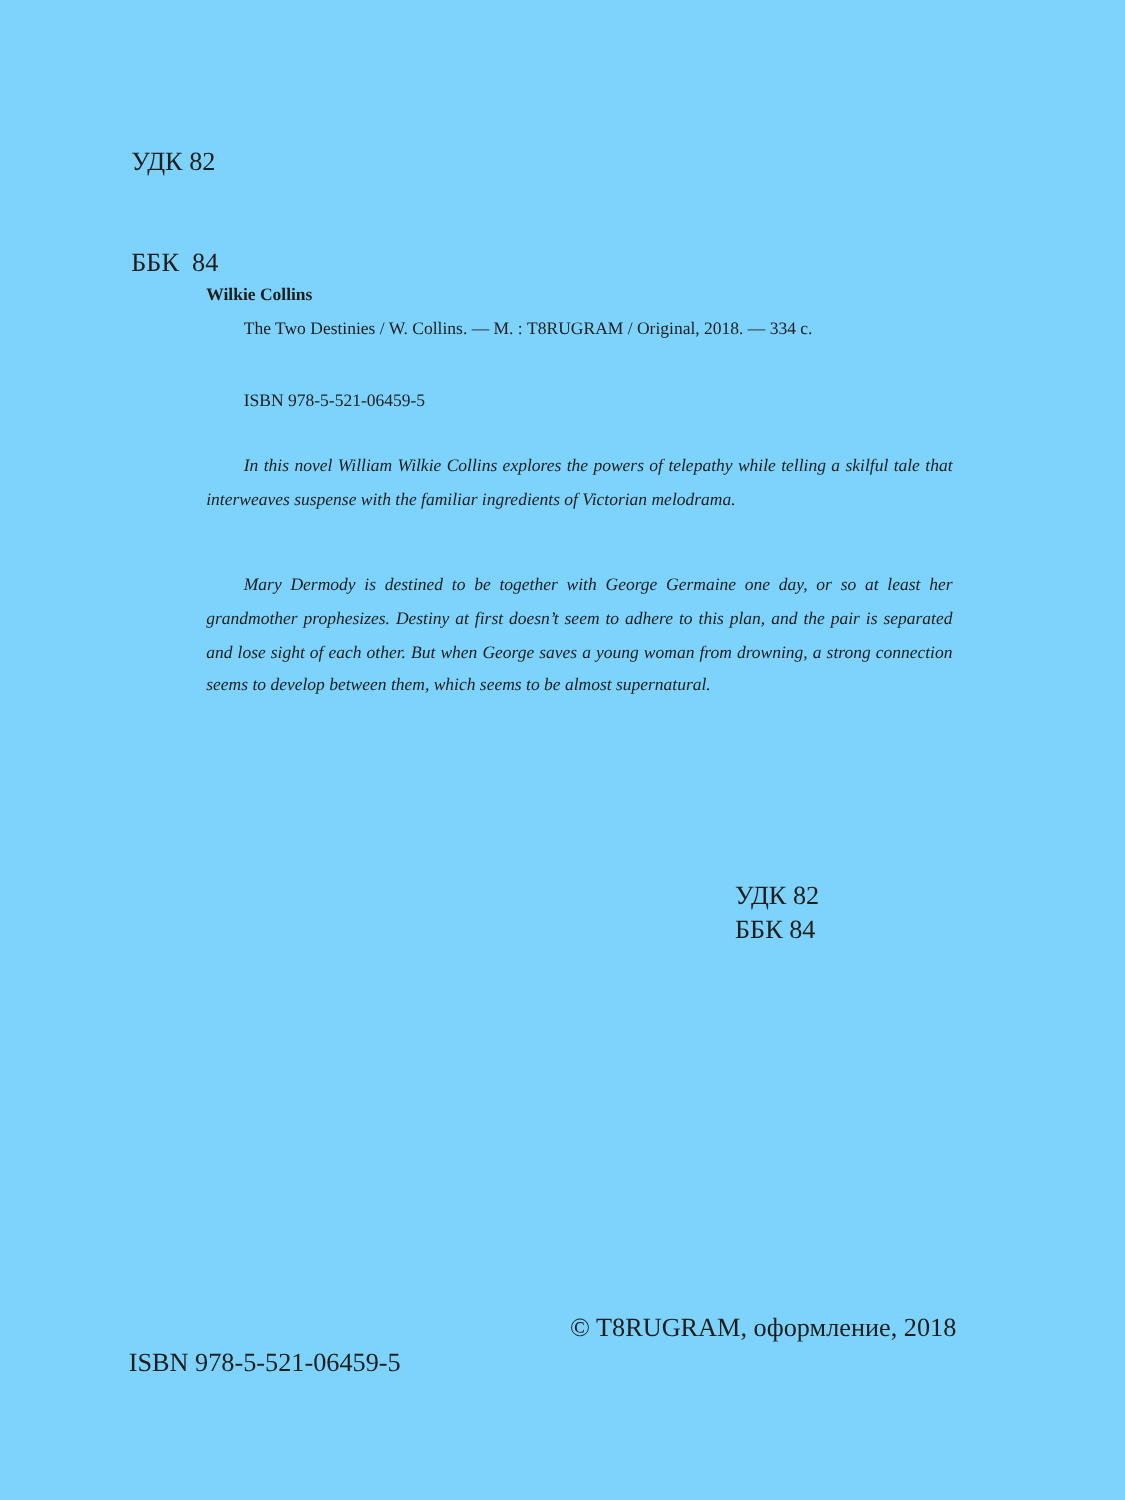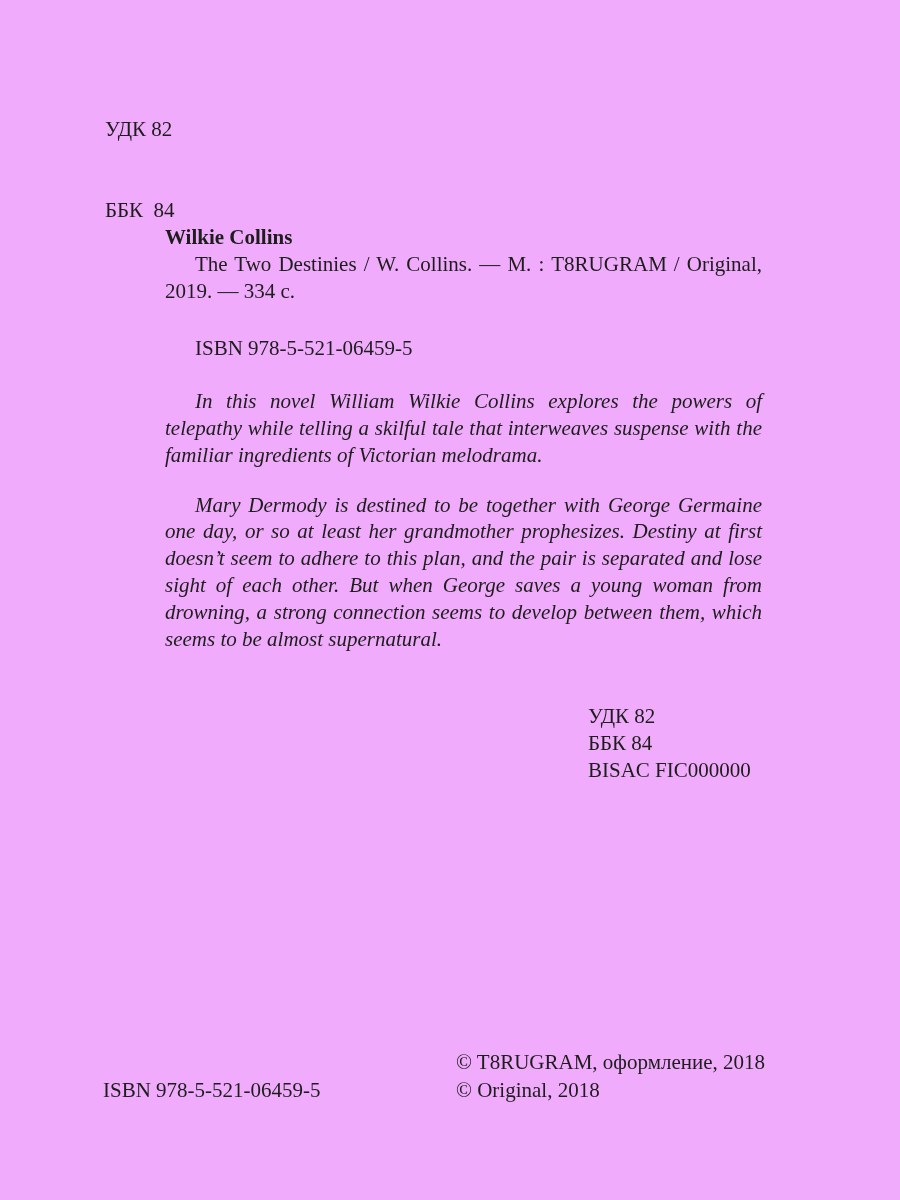--- a/index.html
+++ b/index.html
@@ -11,36 +11,36 @@
     width: 900px;
     height: 1200px;
     position: relative;
     font-family: "Liberation Serif", serif;
     color: #1d1d1b;
     -webkit-font-smoothing: antialiased;
   }
   .page {
     position: absolute;
     inset: 0;
-    background: #f0abfc;
+    background: #7dd3fc;
   }
   .top-codes {
     position: absolute;
     left: 105px;
     top: 62px;
     font-size: 21px;
     line-height: 27px;
     white-space: pre;
   }
   .imprint-block {
     position: absolute;
     left: 165px;
     top: 224px;
     width: 597px;
-    font-size: 21px;
+    font-size: 14px;
     line-height: 26.8px;
   }
   .author {
     font-weight: bold;
   }
   .biblio {
     text-align: justify;
     text-indent: 30px;
     margin: 0;
   }
@@ -49,21 +49,21 @@
     text-indent: 30px;
   }
   .annotation {
     text-align: justify;
     text-indent: 30px;
     margin: 0;
     margin-top: 26px;
     font-style: italic;
   }
   .annotation + .annotation {
-    margin-top: 23px;
+    margin-top: 41px;
   }
   .right-codes {
     position: absolute;
     left: 588px;
     top: 703px;
     font-size: 21px;
     line-height: 27px;
   }
   .right-codes div {
     white-space: pre;
@@ -89,32 +89,30 @@
 
 <div class="page">
 
   <div class="top-codes">
     <div>УДК 82</div>
     <div>ББК  84</div>
   </div>
 
   <div class="imprint-block">
     <div class="author">Wilkie Collins</div>
-    <p class="biblio">The Two Destinies / W. Collins. — М. : T8RUGRAM / Original, 2019. — 334 с.</p>
+    <p class="biblio">The Two Destinies / W. Collins. — М. : T8RUGRAM / Original, 2018. — 334 с.</p>
     <div class="isbn-line">ISBN 978-5-521-06459-5</div>
     <p class="annotation">In this novel William Wilkie Collins explores the powers of telepathy while telling a skilful tale that interweaves suspense with the familiar ingredients of Victorian melodrama.</p>
     <p class="annotation">Mary Dermody is destined to be together with George Germaine one day, or so at least her grandmother prophesizes. Destiny at first doesn’t seem to adhere to this plan, and the pair is separated and lose sight of each other. But when George saves a young woman from drowning, a strong connection seems to develop between them, which seems to be almost supernatural.</p>
   </div>
 
   <div class="right-codes">
     <div>УДК 82</div>
     <div>ББК 84</div>
-    <div>BISAC FIC000000</div>
   </div>
 
   <div class="footer-isbn">ISBN 978-5-521-06459-5</div>
 
   <div class="footer-copyrights">
     <div>© T8RUGRAM, оформление, 2018</div>
-    <div>© Original, 2018</div>
   </div>
 
 </div>
 
 </body></html>

